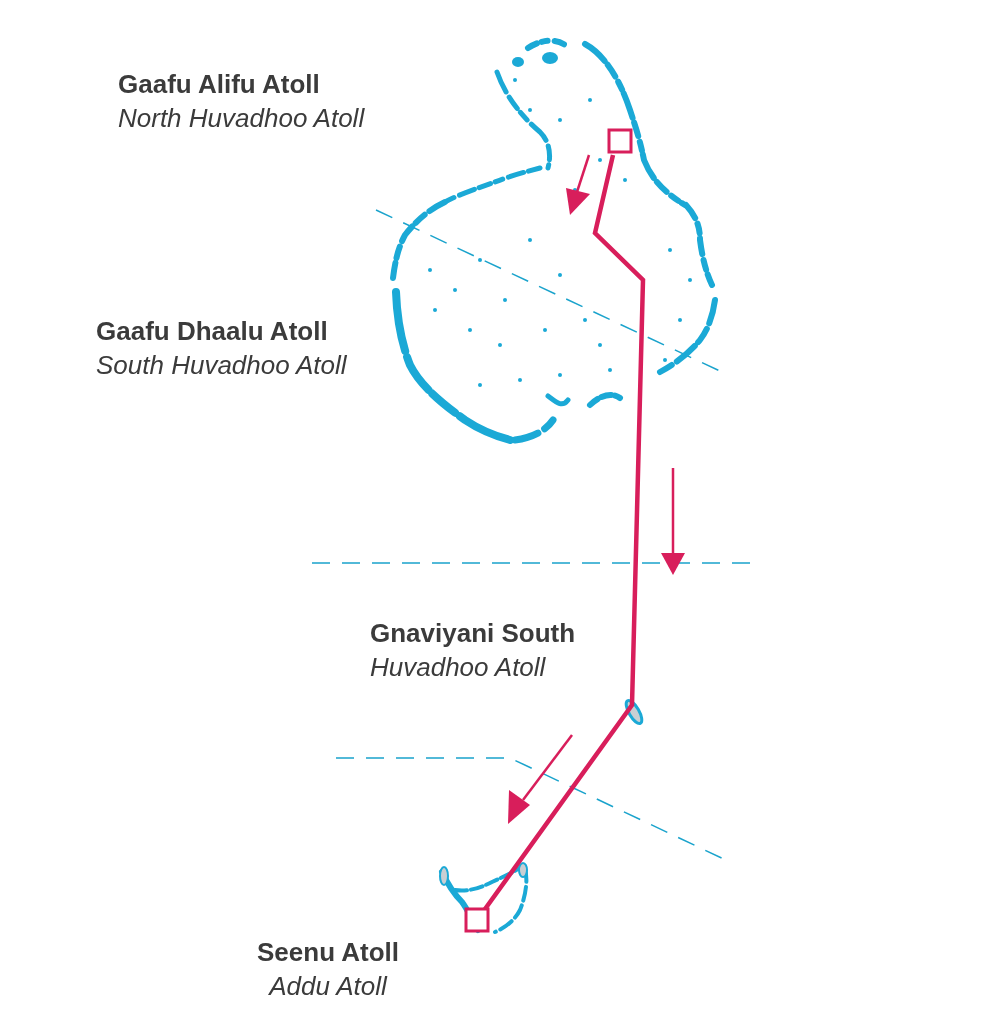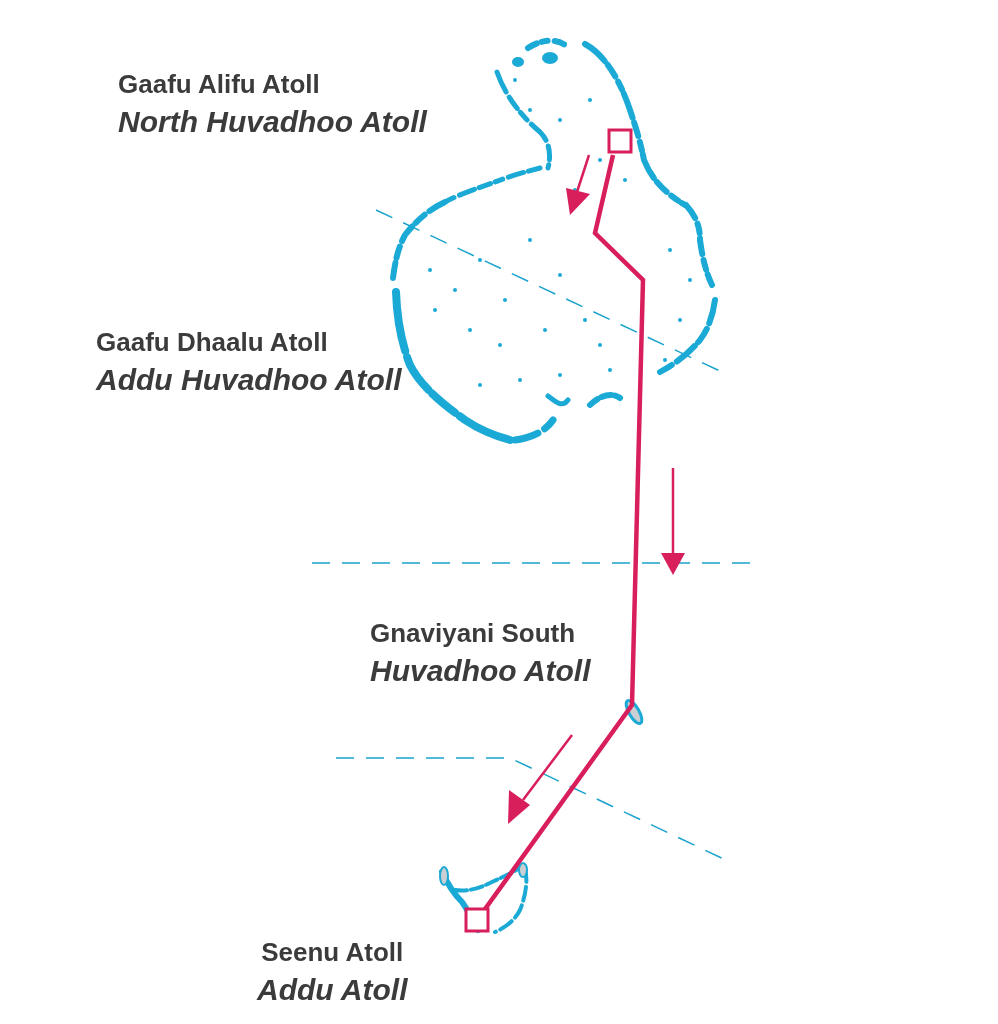--- a/index.html
+++ b/index.html
@@ -1,20 +1,20 @@
 <!DOCTYPE html>
 <html><head>
 <meta charset="utf-8">
 <style>
   html, body { margin: 0; padding: 0; background: #ffffff; }
   body { width: 998px; height: 1024px; position: relative; overflow: hidden; font-family: "Liberation Sans", "DejaVu Sans", sans-serif; }
   #map { position: absolute; left: 0; top: 0; width: 998px; height: 1024px; }
   .label { position: absolute; color: #3b3b3b; line-height: 1.3; }
   .label .name { font-weight: bold; font-size: 26px; display: block; white-space: nowrap; }
-  .label .alt { font-style: italic; font-size: 30px; display: block; white-space: nowrap; font-weight: bold; }
+  .label .alt { font-style: italic; font-size: 26px; display: block; white-space: nowrap; }
 </style>
 </head>
 <body>
 
 <svg id="map" viewBox="0 0 998 1024" xmlns="http://www.w3.org/2000/svg">
 
   <g stroke="#1aa3cc" stroke-width="1.5" stroke-dasharray="18 12" fill="none">
     <line x1="376" y1="210" x2="722" y2="372"></line>
     <line x1="312" y1="563" x2="760" y2="563"></line>
     <polyline points="336,758 510,758 730,862"></polyline>
@@ -101,23 +101,23 @@
       <polygon points="509,790 530,805 508,824" stroke="none"></polygon>
     </g>
   </g>
 </svg>
 
 <div class="label" style="left:118px; top:56px;margin-top:12px;">
   <span class="name">Gaafu Alifu  Atoll</span>
   <span class="alt">North Huvadhoo Atoll</span>
 </div>
 
-<div class="label" style="left:96px; top:326px;">
+<div class="label" style="left:96px; top:315px;">
   <span class="name">Gaafu Dhaalu Atoll</span>
-  <span class="alt">Addu Huvadhoo Atoll</span>
+  <span class="alt">South Huvadhoo Atoll</span>
 </div>
 
 <div class="label" style="left:370px; top:617px;">
   <span class="name">Gnaviyani South</span>
   <span class="alt">Huvadhoo Atoll</span>
 </div>
 
 <div class="label" style="left:257px; top:936px;text-align:center;">
   <span class="name">Seenu Atoll</span>
   <span class="alt">Addu Atoll</span>

